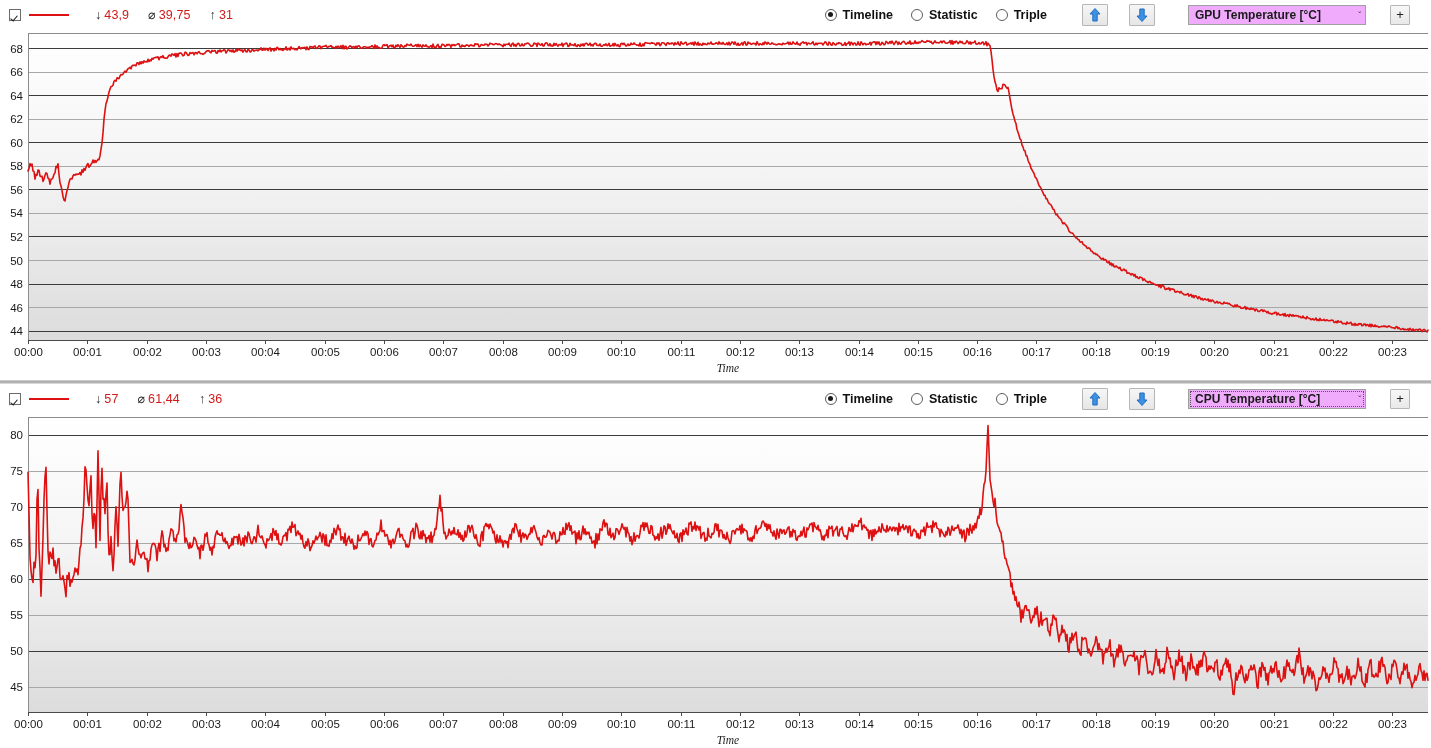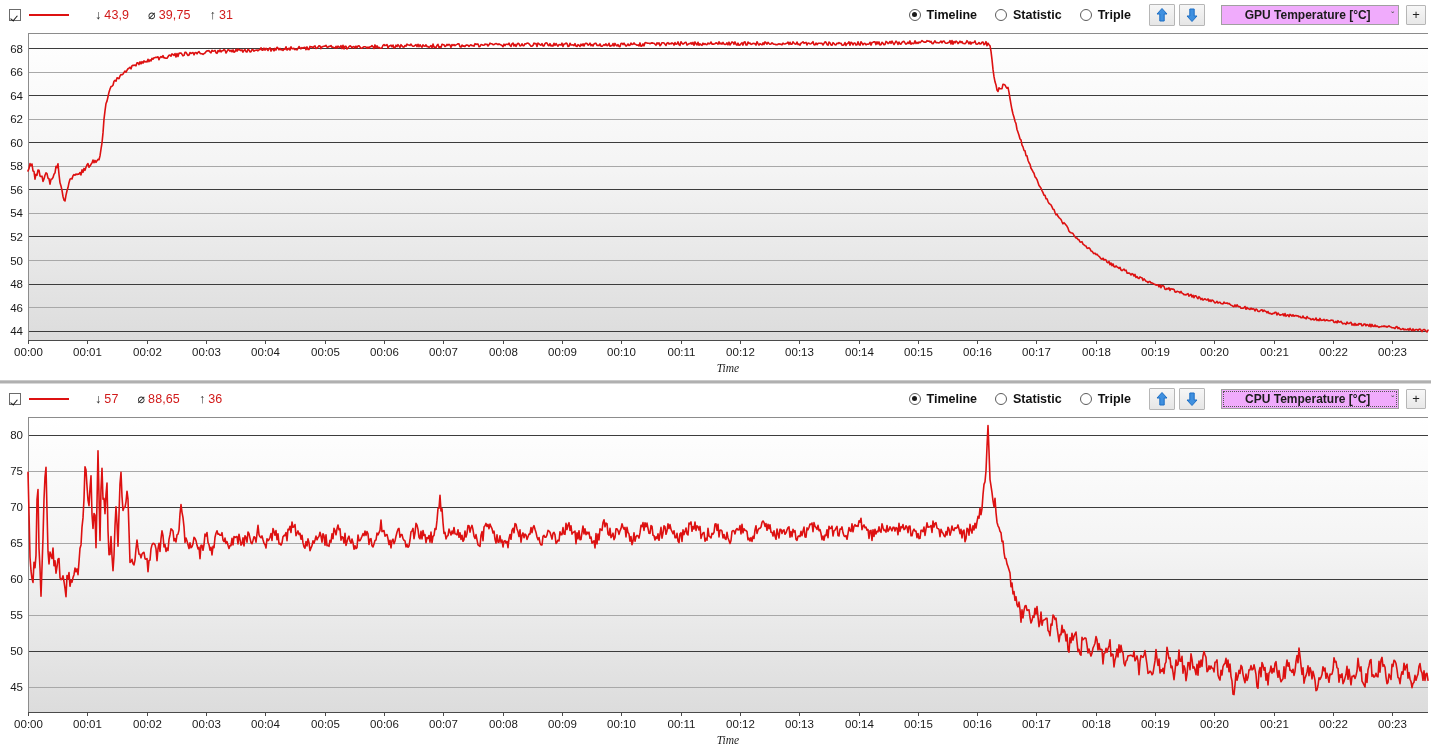--- a/index.html
+++ b/index.html
@@ -13,21 +13,20 @@
     height: 748px;
     overflow: hidden;
     position: relative;
   }
 
   .panel {
     position: relative;
     width: 1361px;
     background: #ffffff;
     box-sizing: border-box;
-    text-align: center;
   }
   .panel-top { height: 380px; }
   .panel-bottom { height: 368px; }
 
   .panel-divider {
     width: 1431px;
     height: 4px;
     background: #b0b0b0;
     border-top: 1px solid #c9c9c9;
     border-bottom: 1px solid #d8d8d8;
@@ -85,21 +84,22 @@
   .legend-stat .sym {
     color: #2b2b2b;
     margin-right: 3px;
     font-size: 12.5px;
   }
 
   .toolbar-right {
     margin-left: auto;
     display: flex;
     align-items: center;
-    padding-right: 5px;
+    padding-right: 21px;
+    gap: 17px;
   }
   .radio-group { display: flex; align-items: center; }
   .radio-item {
     display: flex;
     align-items: center;
     margin-right: 18px;
     font-size: 12.5px;
     font-weight: bold;
     color: #111111;
     white-space: nowrap;
@@ -339,21 +339,21 @@
 
 <div class="panel-divider"></div>
 
 <div class="panel panel-bottom">
 
   <div class="toolbar">
     <div class="legend-box">
       <div class="legend-check"></div>
       <div class="legend-swatch"></div>
       <div class="legend-stat"><span class="sym">↓</span><span>57</span></div>
-      <div class="legend-stat"><span class="sym">⌀</span><span>88,65</span></div>
+      <div class="legend-stat"><span class="sym">⌀</span><span>61,44</span></div>
       <div class="legend-stat"><span class="sym">↑</span><span>36</span></div>
     </div>
 
     <div class="toolbar-right">
       <div class="radio-group">
         <div class="radio-item selected">
           <span class="radio-dot"></span>
           <span>Timeline</span>
         </div>
         <div class="radio-item">

